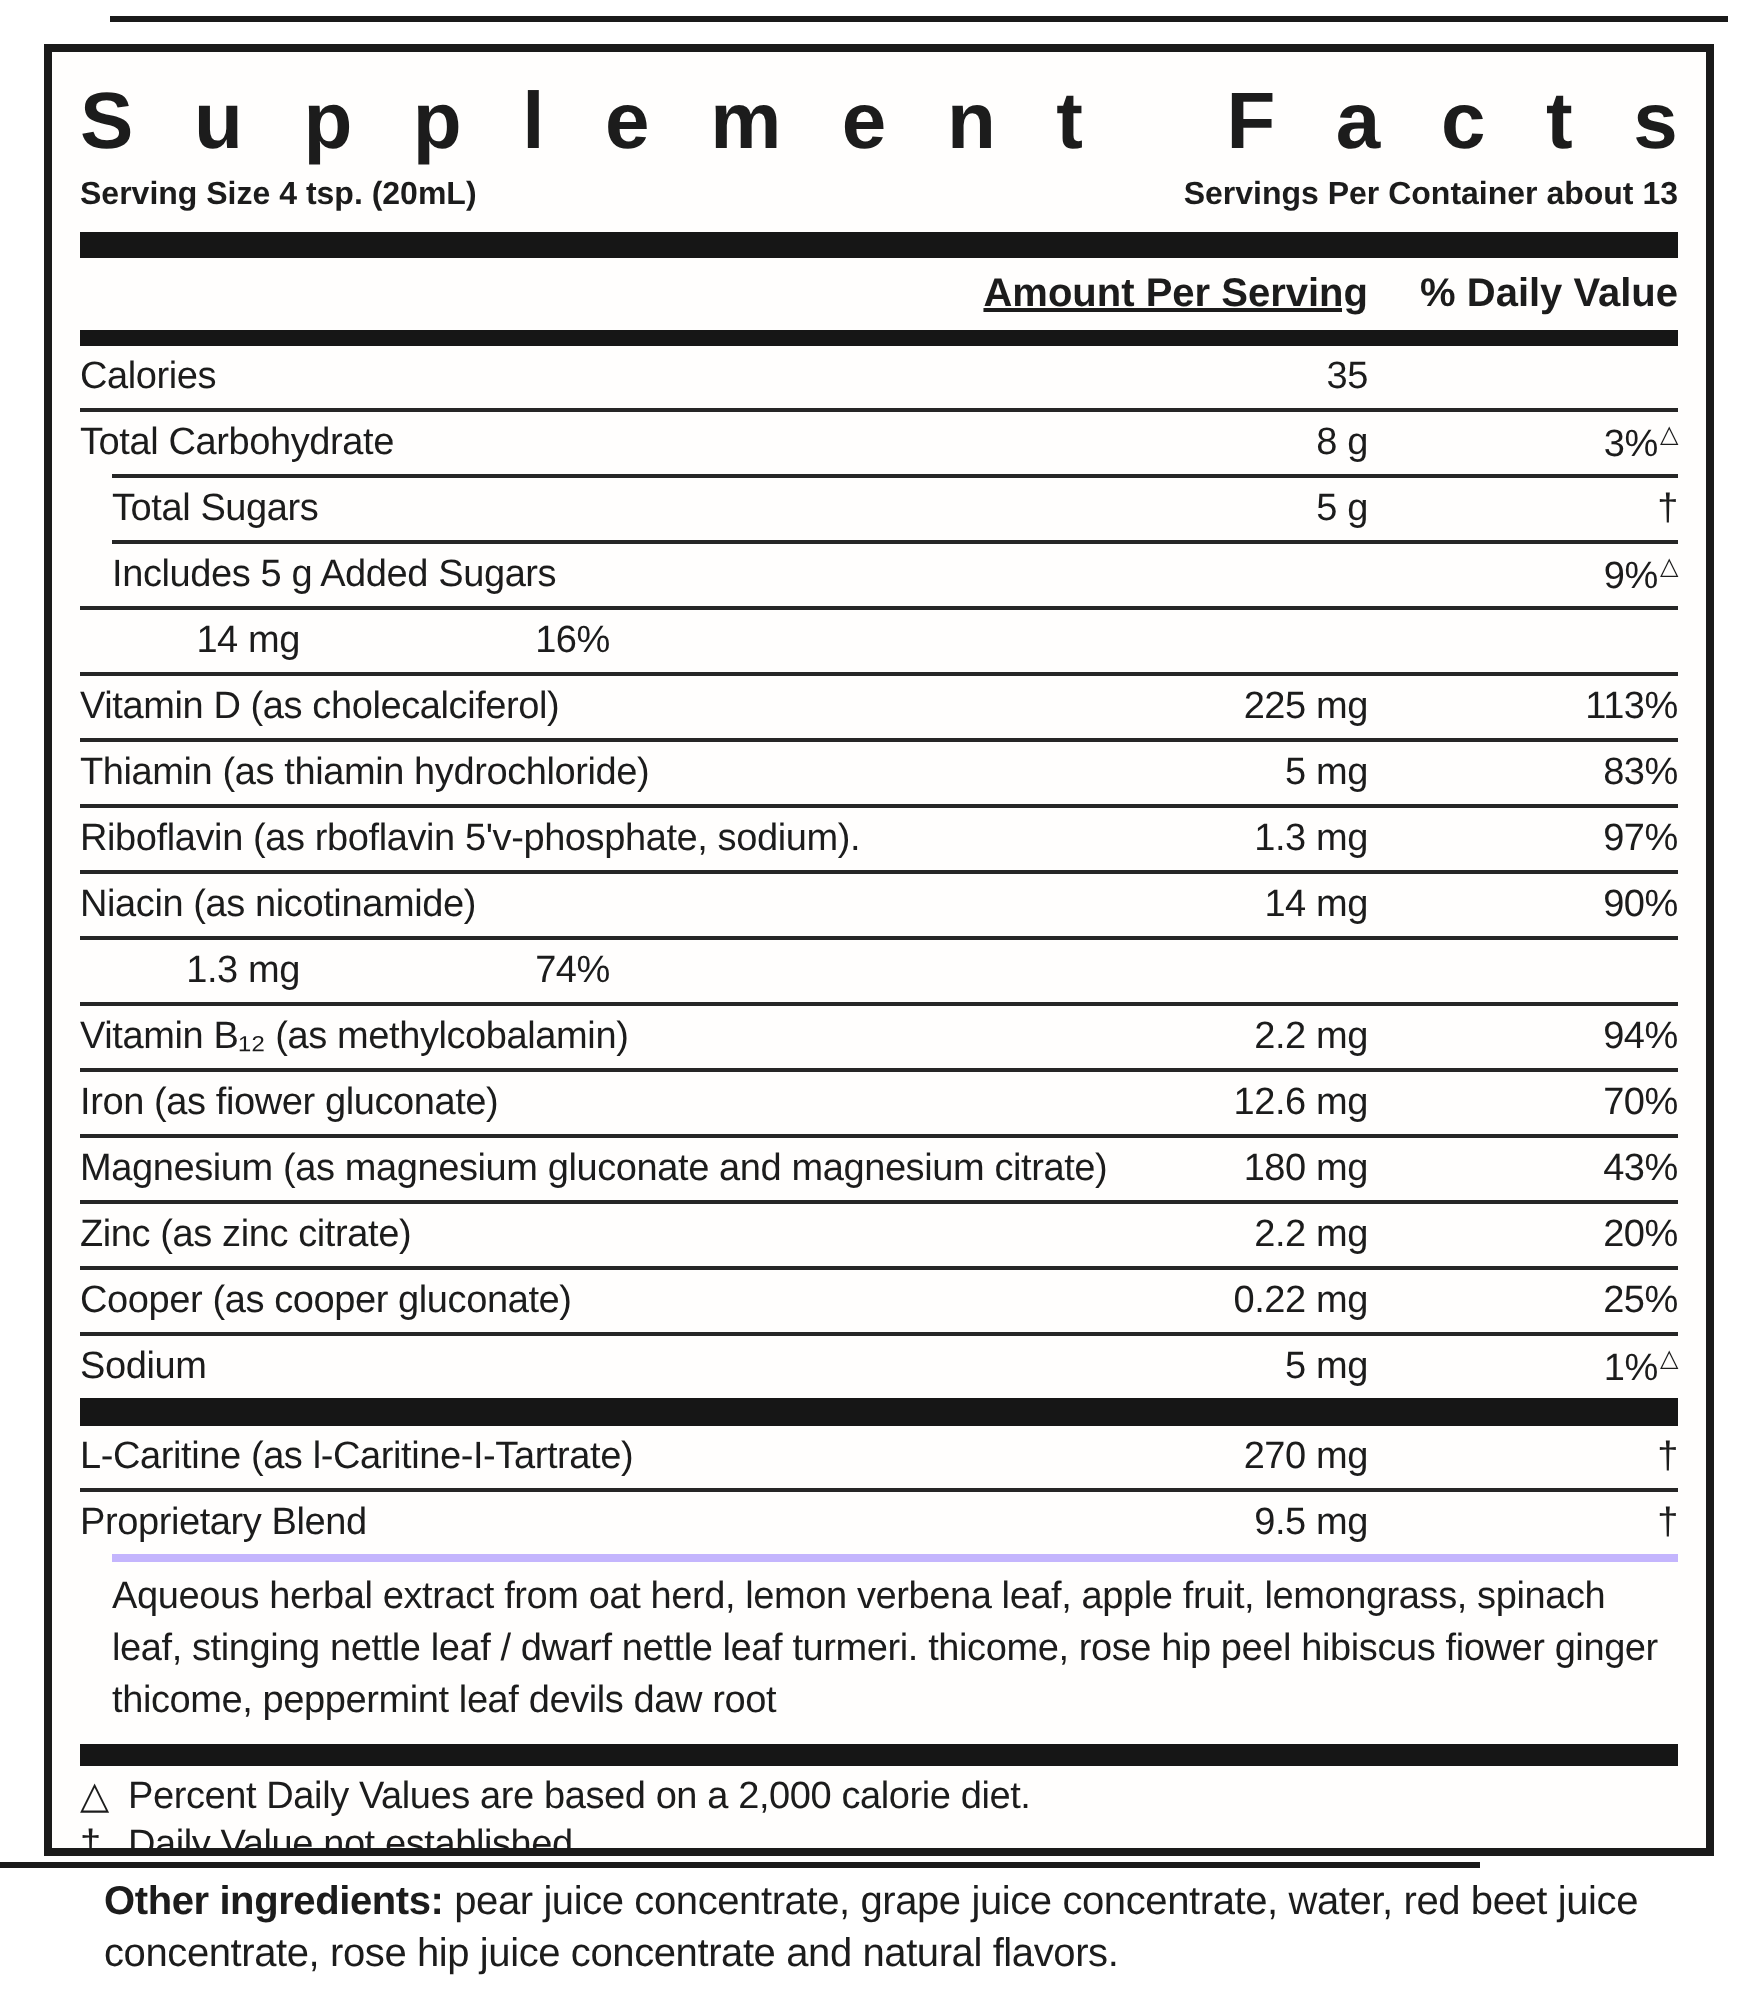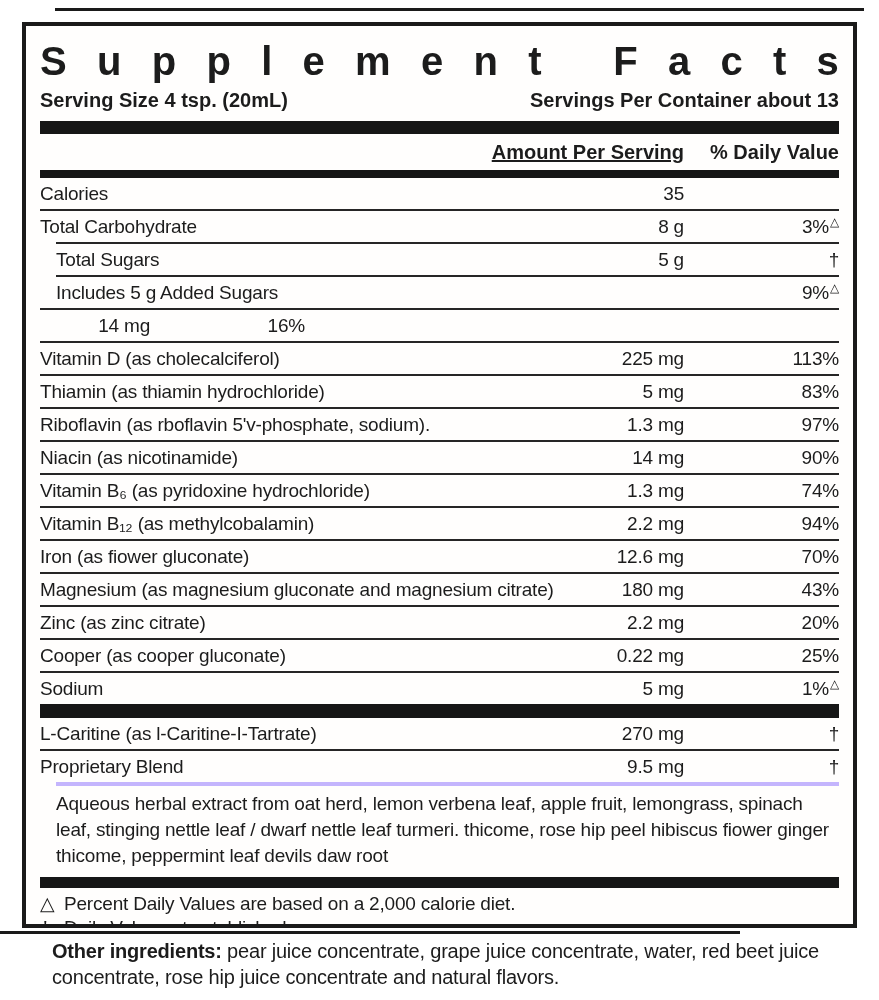--- a/index.html
+++ b/index.html
@@ -36,21 +36,21 @@
     height: 50px;
     line-height: 50px;
     white-space: pre;
   }
   .sf-title .ch { display: inline-block; }
   .sf-title .sp { min-width: 8px; }
 
   .serving-row {
     display: flex;
     justify-content: space-between;
-    font-size: 20px;
+    font-size: 16px;
     font-weight: bold;
     margin-top: 3px;
     margin-bottom: 9px;
   }
 
   .bar { background: #161616; width: 100%; }
   .bar-1 { height: 13px; }
   .bar-2 { height: 8px; }
   .bar-3 { height: 14px; }
   .bar-4 { height: 11px; }
@@ -184,21 +184,20 @@
         <span class="n-dv">97%</span>
       </div>
       <div class="sep"></div>
       <div class="nutrient-row">
         <span class="n-name">Niacin (as nicotinamide)</span>
         <span class="n-amount">14 mg</span>
         <span class="n-dv">90%</span>
       </div>
       <div class="sep"></div>
       <div class="nutrient-row">
-        <span class="n-name">Vitamin B₆ (as pyridoxine hydrochloride)</span>
         <span class="n-amount">1.3 mg</span>
         <span class="n-dv">74%</span>
       </div>
       <div class="sep"></div>
       <div class="nutrient-row">
         <span class="n-name">Vitamin B₁₂ (as methylcobalamin)</span>
         <span class="n-amount">2.2 mg</span>
         <span class="n-dv">94%</span>
       </div>
       <div class="sep"></div>

